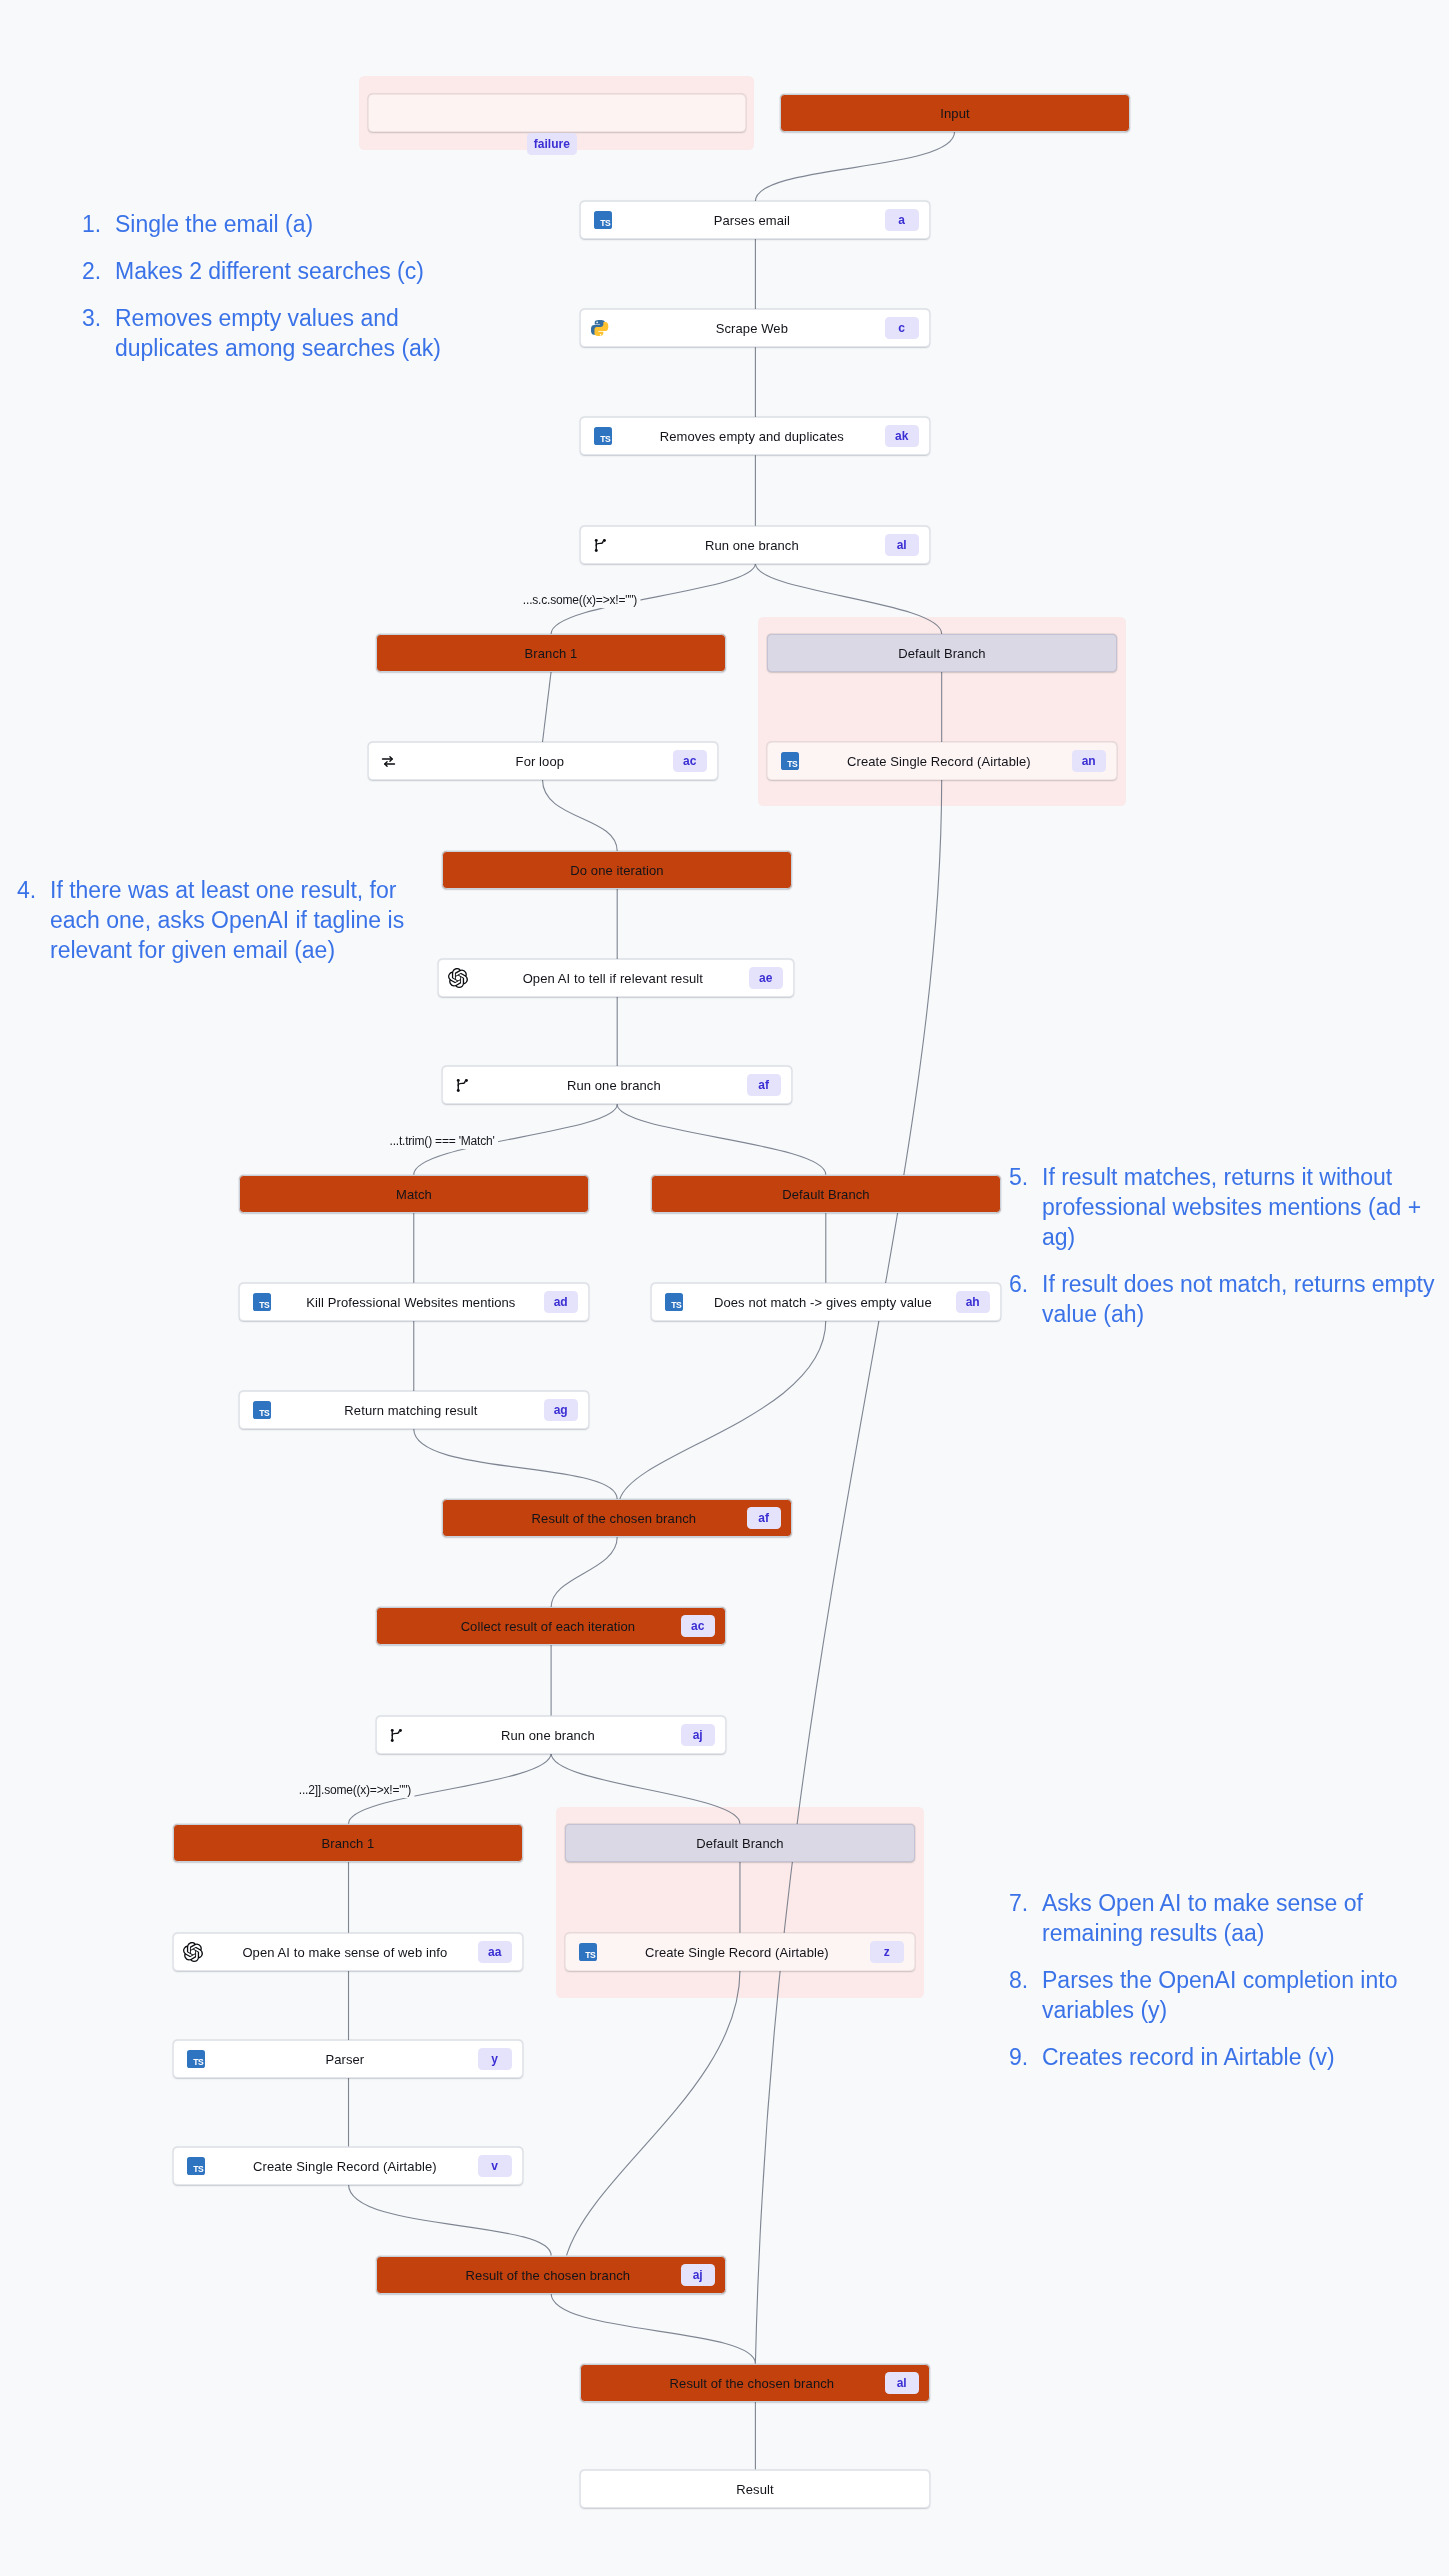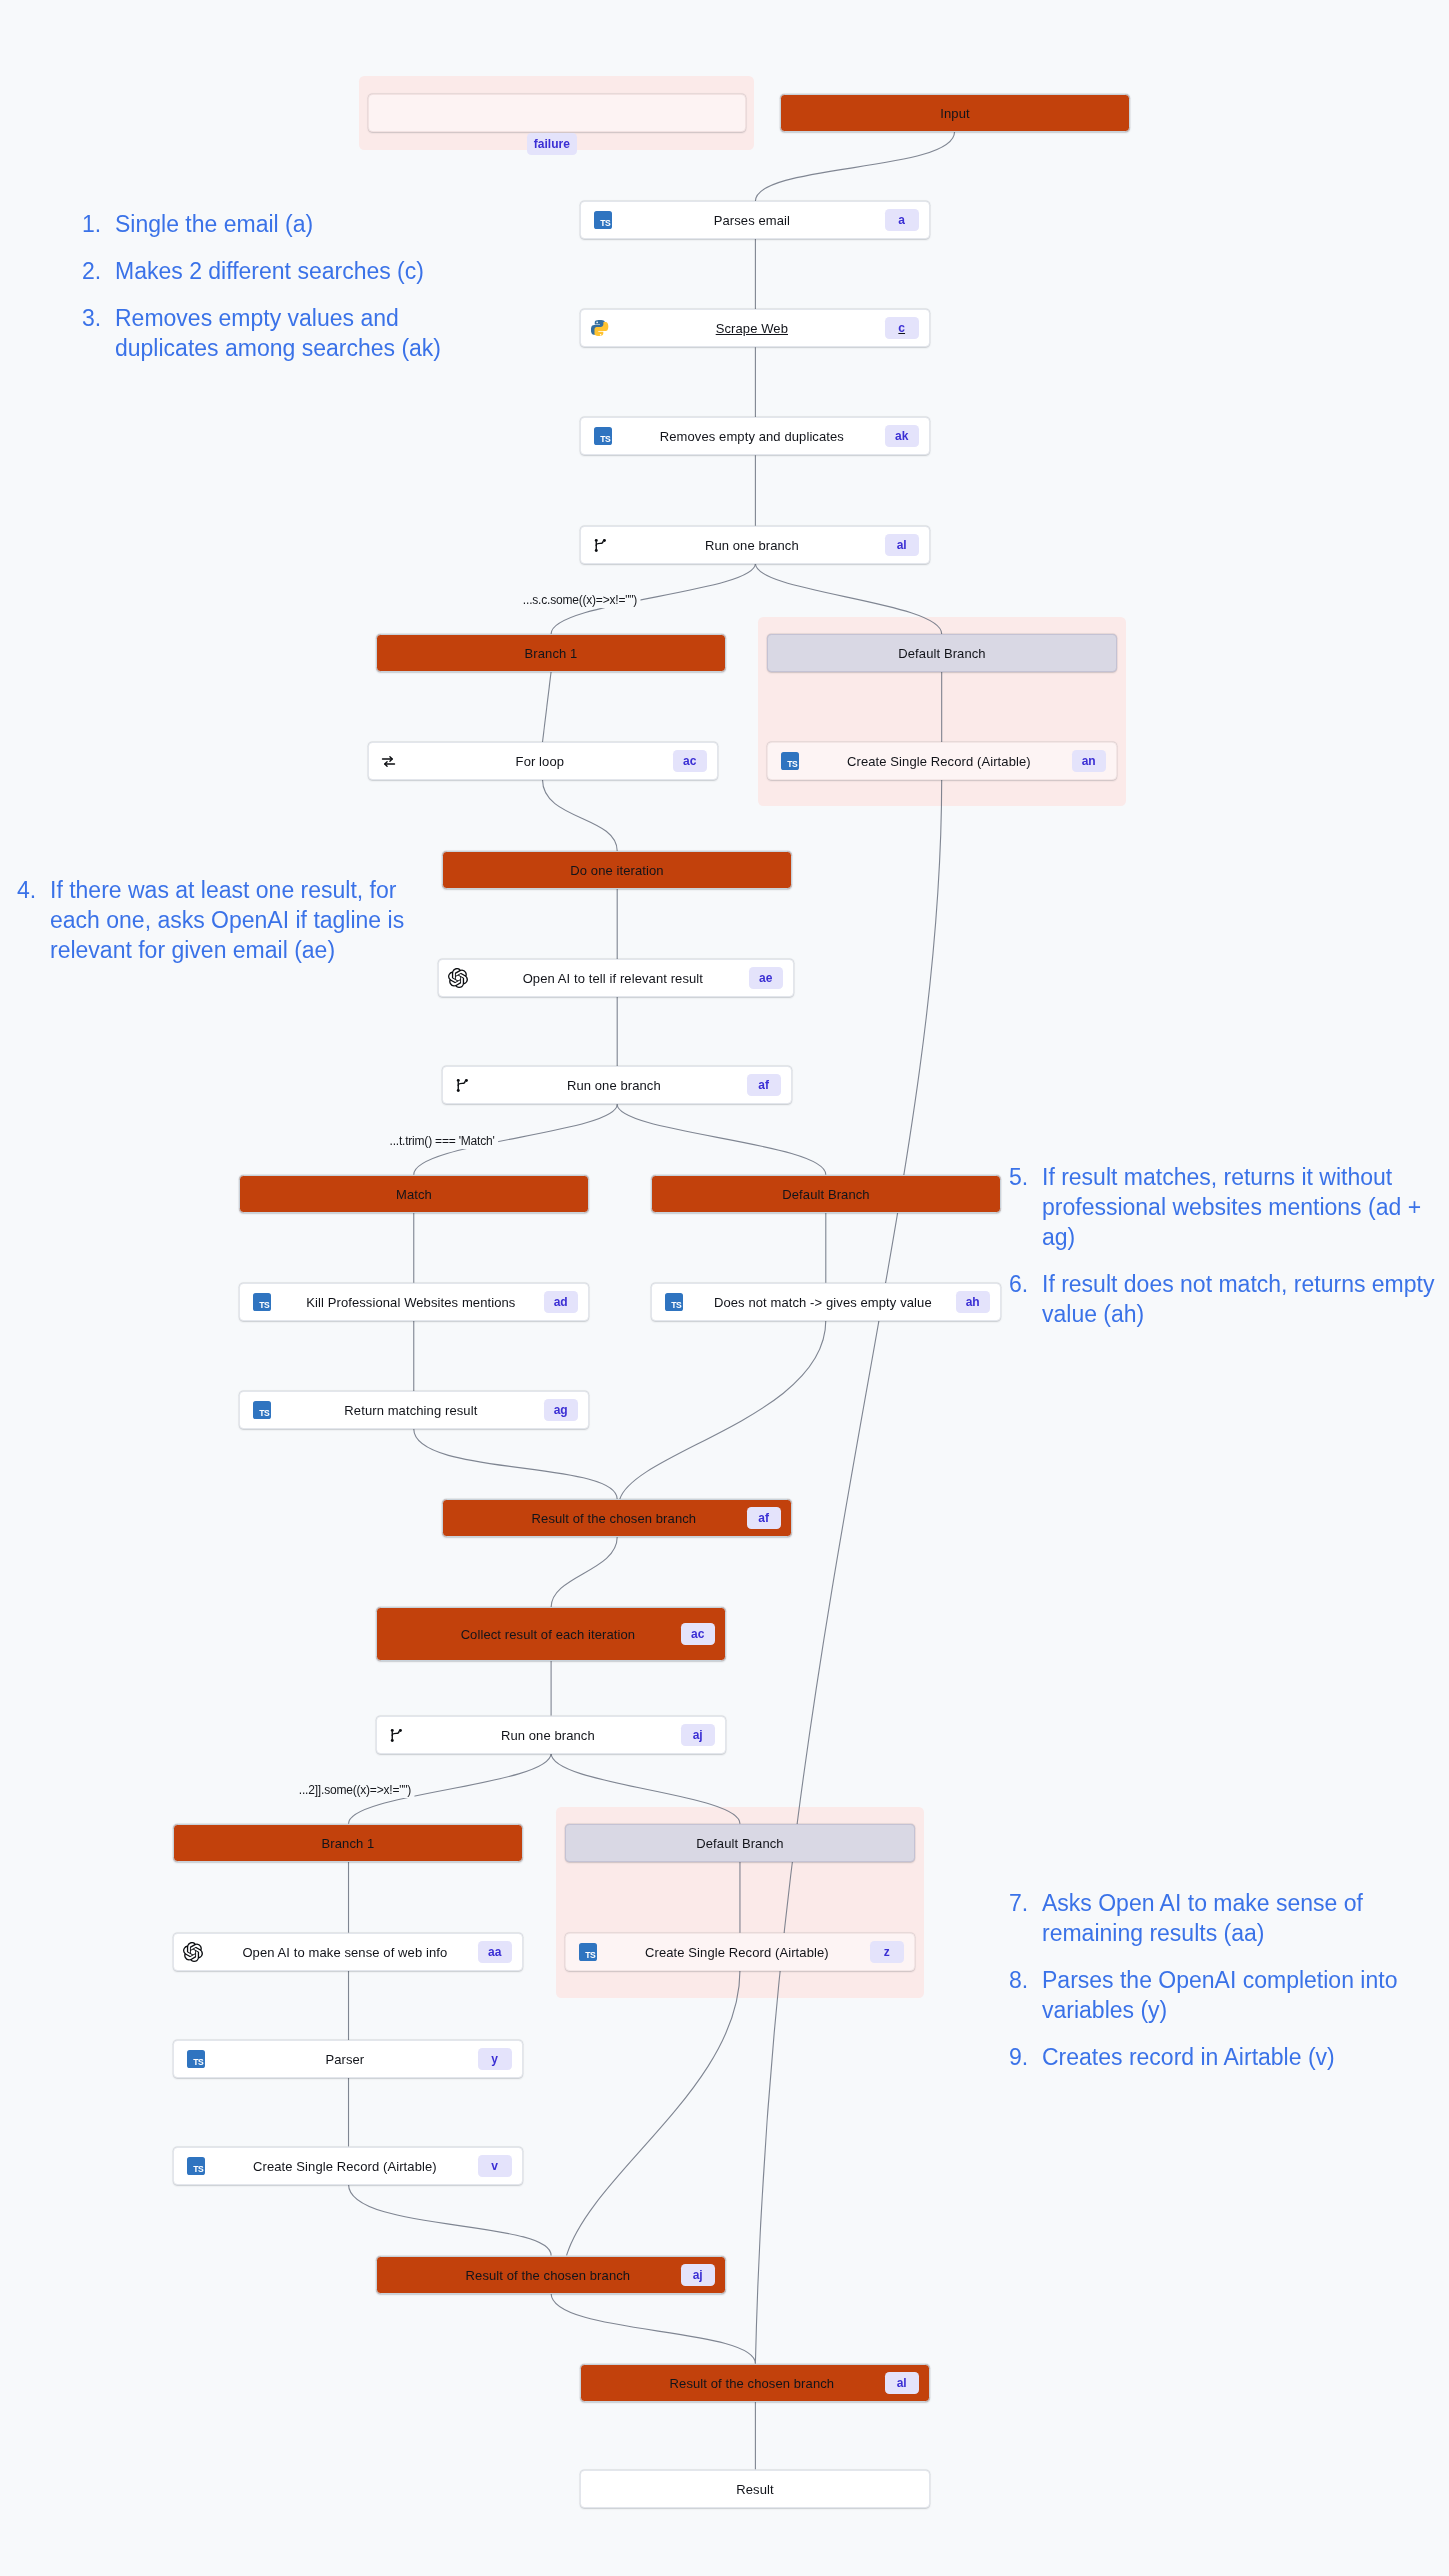--- a/index.html
+++ b/index.html
@@ -221,21 +221,21 @@
         <div class="label">Input</div>
         <div class="badge-spacer"></div>
       </div>
       <div class="node white" style="left: 580px; top: 201px; width: 350px; height: 38px;">
         <div class="icon-slot">
           <div class="ts-icon">TS</div>
         </div>
         <div class="label">Parses email</div>
         <div class="badge">a</div>
       </div>
-      <div class="node white" style="left: 580px; top: 309px; width: 350px; height: 38px; text-decoration: underline;">
+      <div class="node white" style="left: 580px; top: 309px; width: 350px; height: 38px;">
         <div class="icon-slot">
           <svg viewBox="0 0 24 24" width="18" height="18">
             <path fill="#366f9f" d="M11.9 1.2c-1.3 0-2.5.1-3.5.3C5.5 2 5 3 5 4.8v2.4h7v.9H4.2c-1.8 0-3.4 1.1-3.9 3.2-.6 2.4-.6 3.9 0 6.4.5 1.9 1.5 3.2 3.3 3.2h2.5v-2.9c0-2.1 1.8-3.9 3.9-3.9h5.5c1.7 0 3.1-1.4 3.1-3.1V4.8c0-1.7-1.4-2.9-3.1-3.2-1.1-.2-2.3-.4-3.6-.4zM8.2 3.4c.6 0 1.1.5 1.1 1.1S8.8 5.7 8.2 5.7s-1.1-.5-1.1-1.2.5-1.1 1.1-1.1z"></path>
             <path fill="#ffc331" d="M19.8 8.1v2.8c0 2.2-1.9 4-3.9 4h-5.5c-1.7 0-3.1 1.5-3.1 3.1v5.9c0 1.7 1.5 2.7 3.1 3.2 2 .6 3.8.7 6.2 0 1.6-.4 3.1-1.4 3.1-3.2v-2.4h-7v-.9h10.5c1.8 0 2.5-1.3 3.1-3.2.6-2 .6-3.9 0-6.4-.4-1.8-1.3-3.2-3.1-3.2h-3.4zm-3.9 16.6c.6 0 1.1.5 1.1 1.1 0 .7-.5 1.2-1.1 1.2s-1.1-.5-1.1-1.2c0-.6.5-1.1 1.1-1.1z" transform="translate(-2.3,-3.5) scale(0.95)"></path>
           </svg>
         </div>
         <div class="label">Scrape Web</div>
         <div class="badge">c</div>
       </div>
       <div class="node white" style="left: 580px; top: 417px; width: 350px; height: 38px;">
@@ -349,21 +349,21 @@
           <div class="ts-icon">TS</div>
         </div>
         <div class="label">Return matching result</div>
         <div class="badge">ag</div>
       </div>
       <div class="node gray" style="left: 442px; top: 1499px; width: 350px; height: 38px;">
         <div class="icon-slot"></div>
         <div class="label">Result of the chosen branch</div>
         <div class="badge">af</div>
       </div>
-      <div class="node gray" style="left: 376px; top: 1607px; width: 350px; height: 54px; gap: 30px;">
+      <div class="node gray" style="left: 376px; top: 1607px; width: 350px; height: 38px; gap: 30px;">
         <div class="icon-slot"></div>
         <div class="label">Collect result of each iteration</div>
         <div class="badge">ac</div>
       </div>
       <div class="node white" style="left: 376px; top: 1716px; width: 350px; height: 38px;">
         <div class="icon-slot">
           <svg viewBox="0 0 24 24" width="17" height="17">
             <g fill="none" stroke="#0b0d10" stroke-width="1.9" stroke-linecap="round">
               <circle cx="6" cy="5" r="2.1" fill="#0b0d10" stroke="none"></circle>
               <circle cx="6" cy="19" r="2.1" fill="#0b0d10" stroke="none"></circle>

